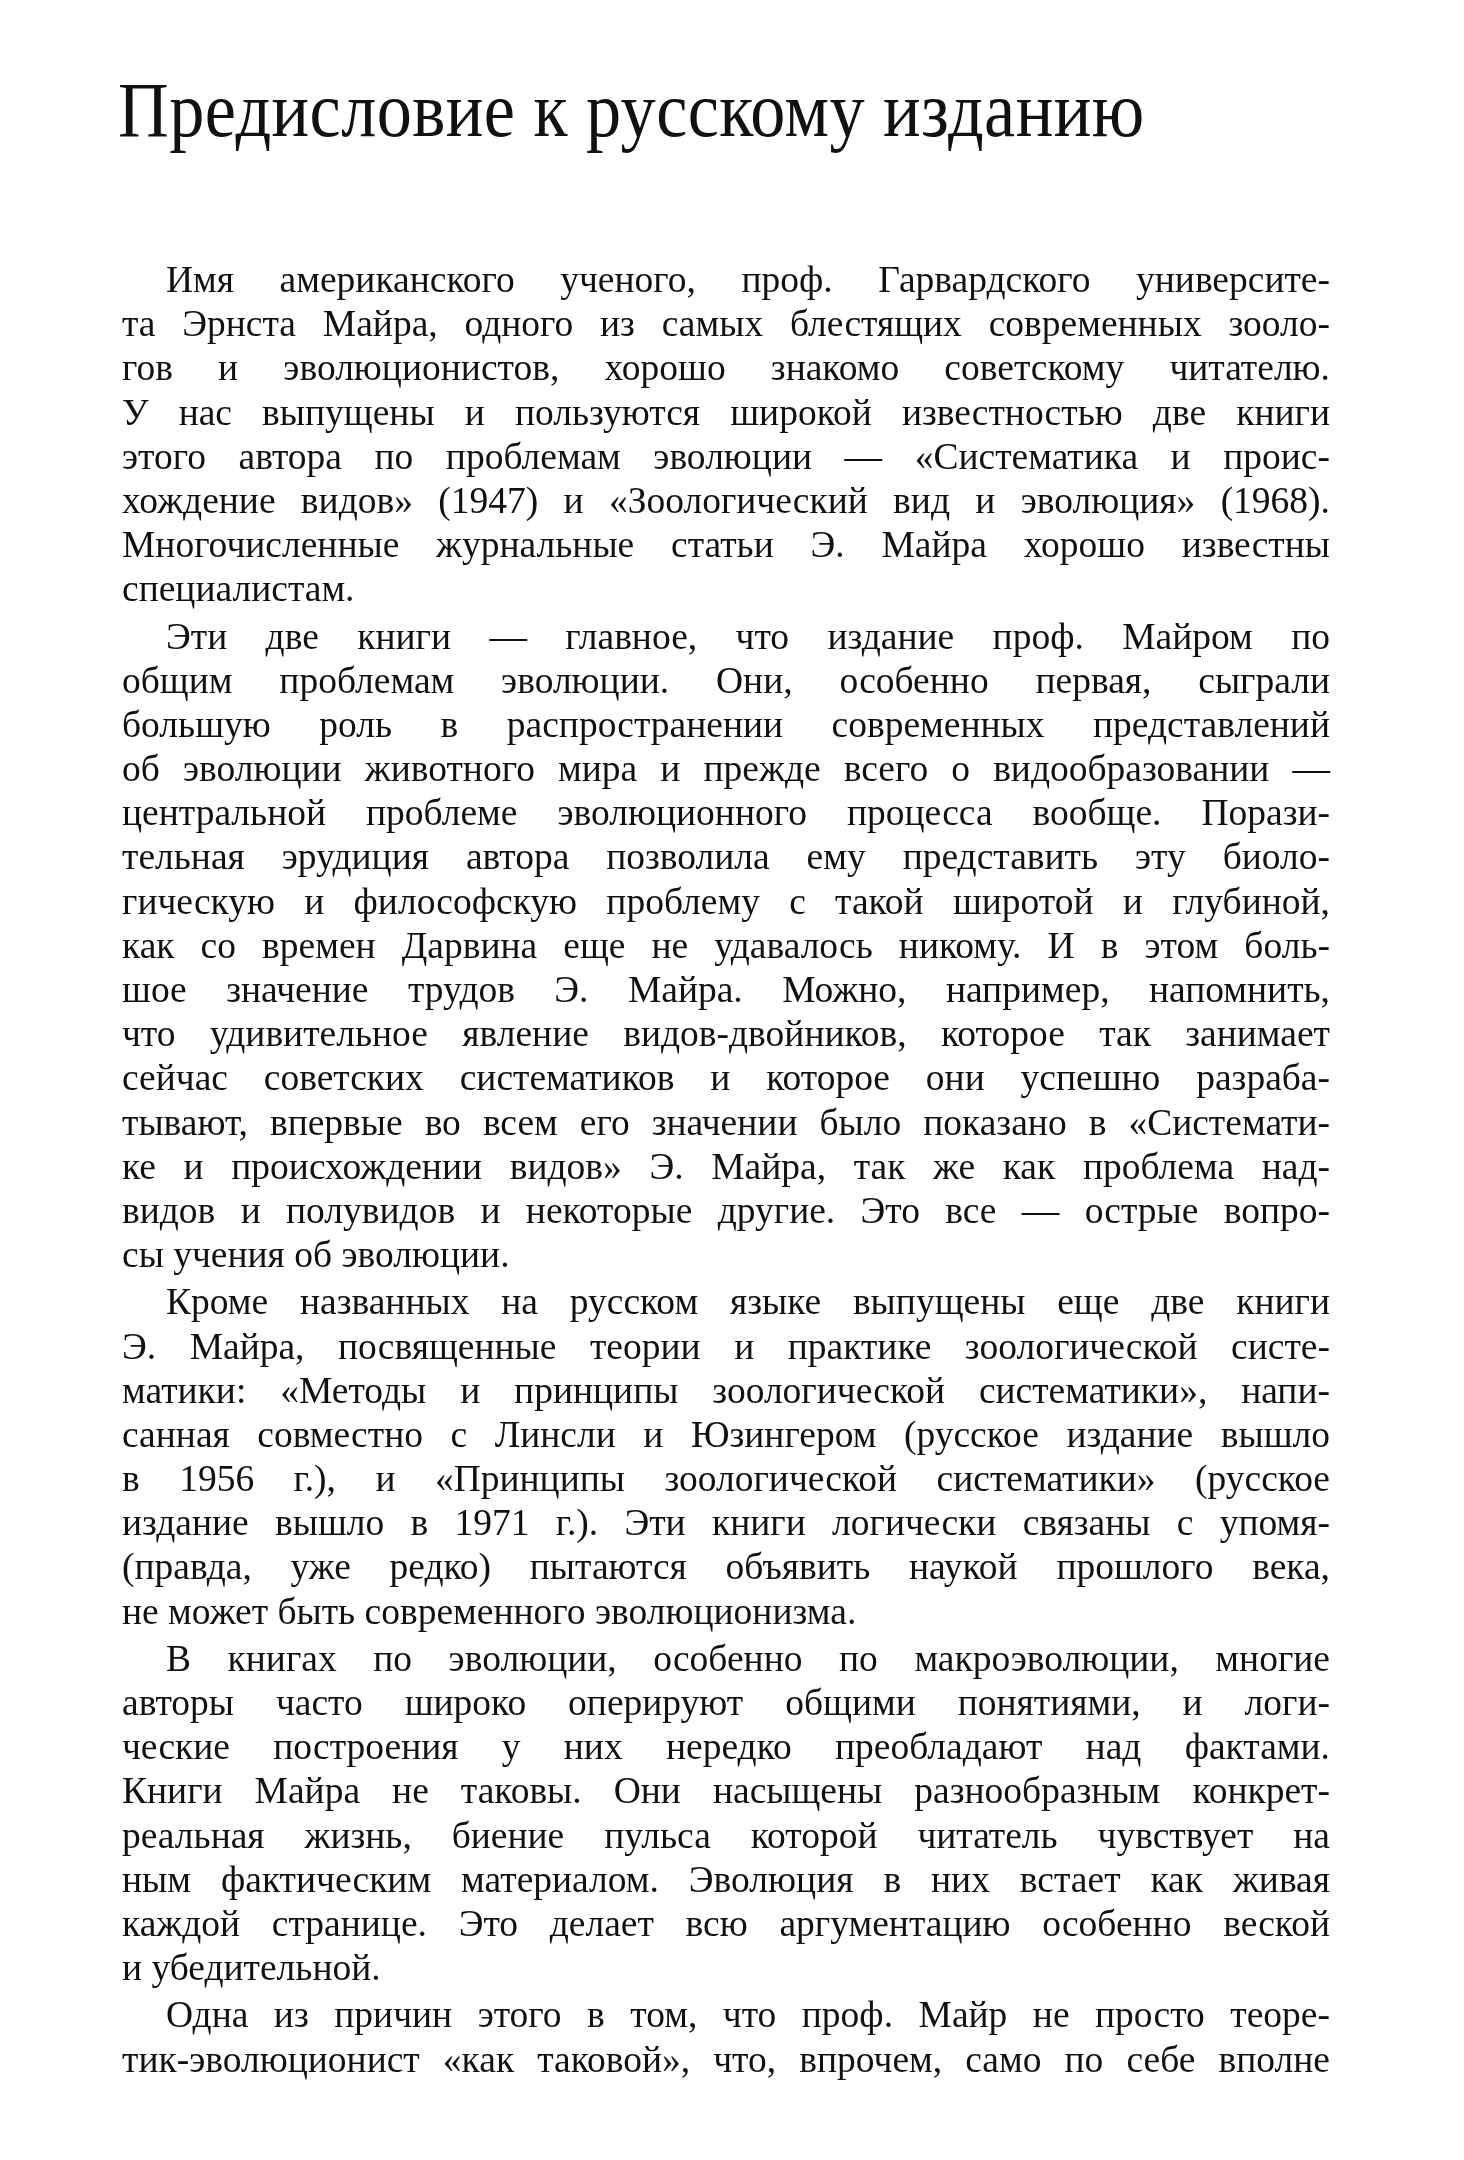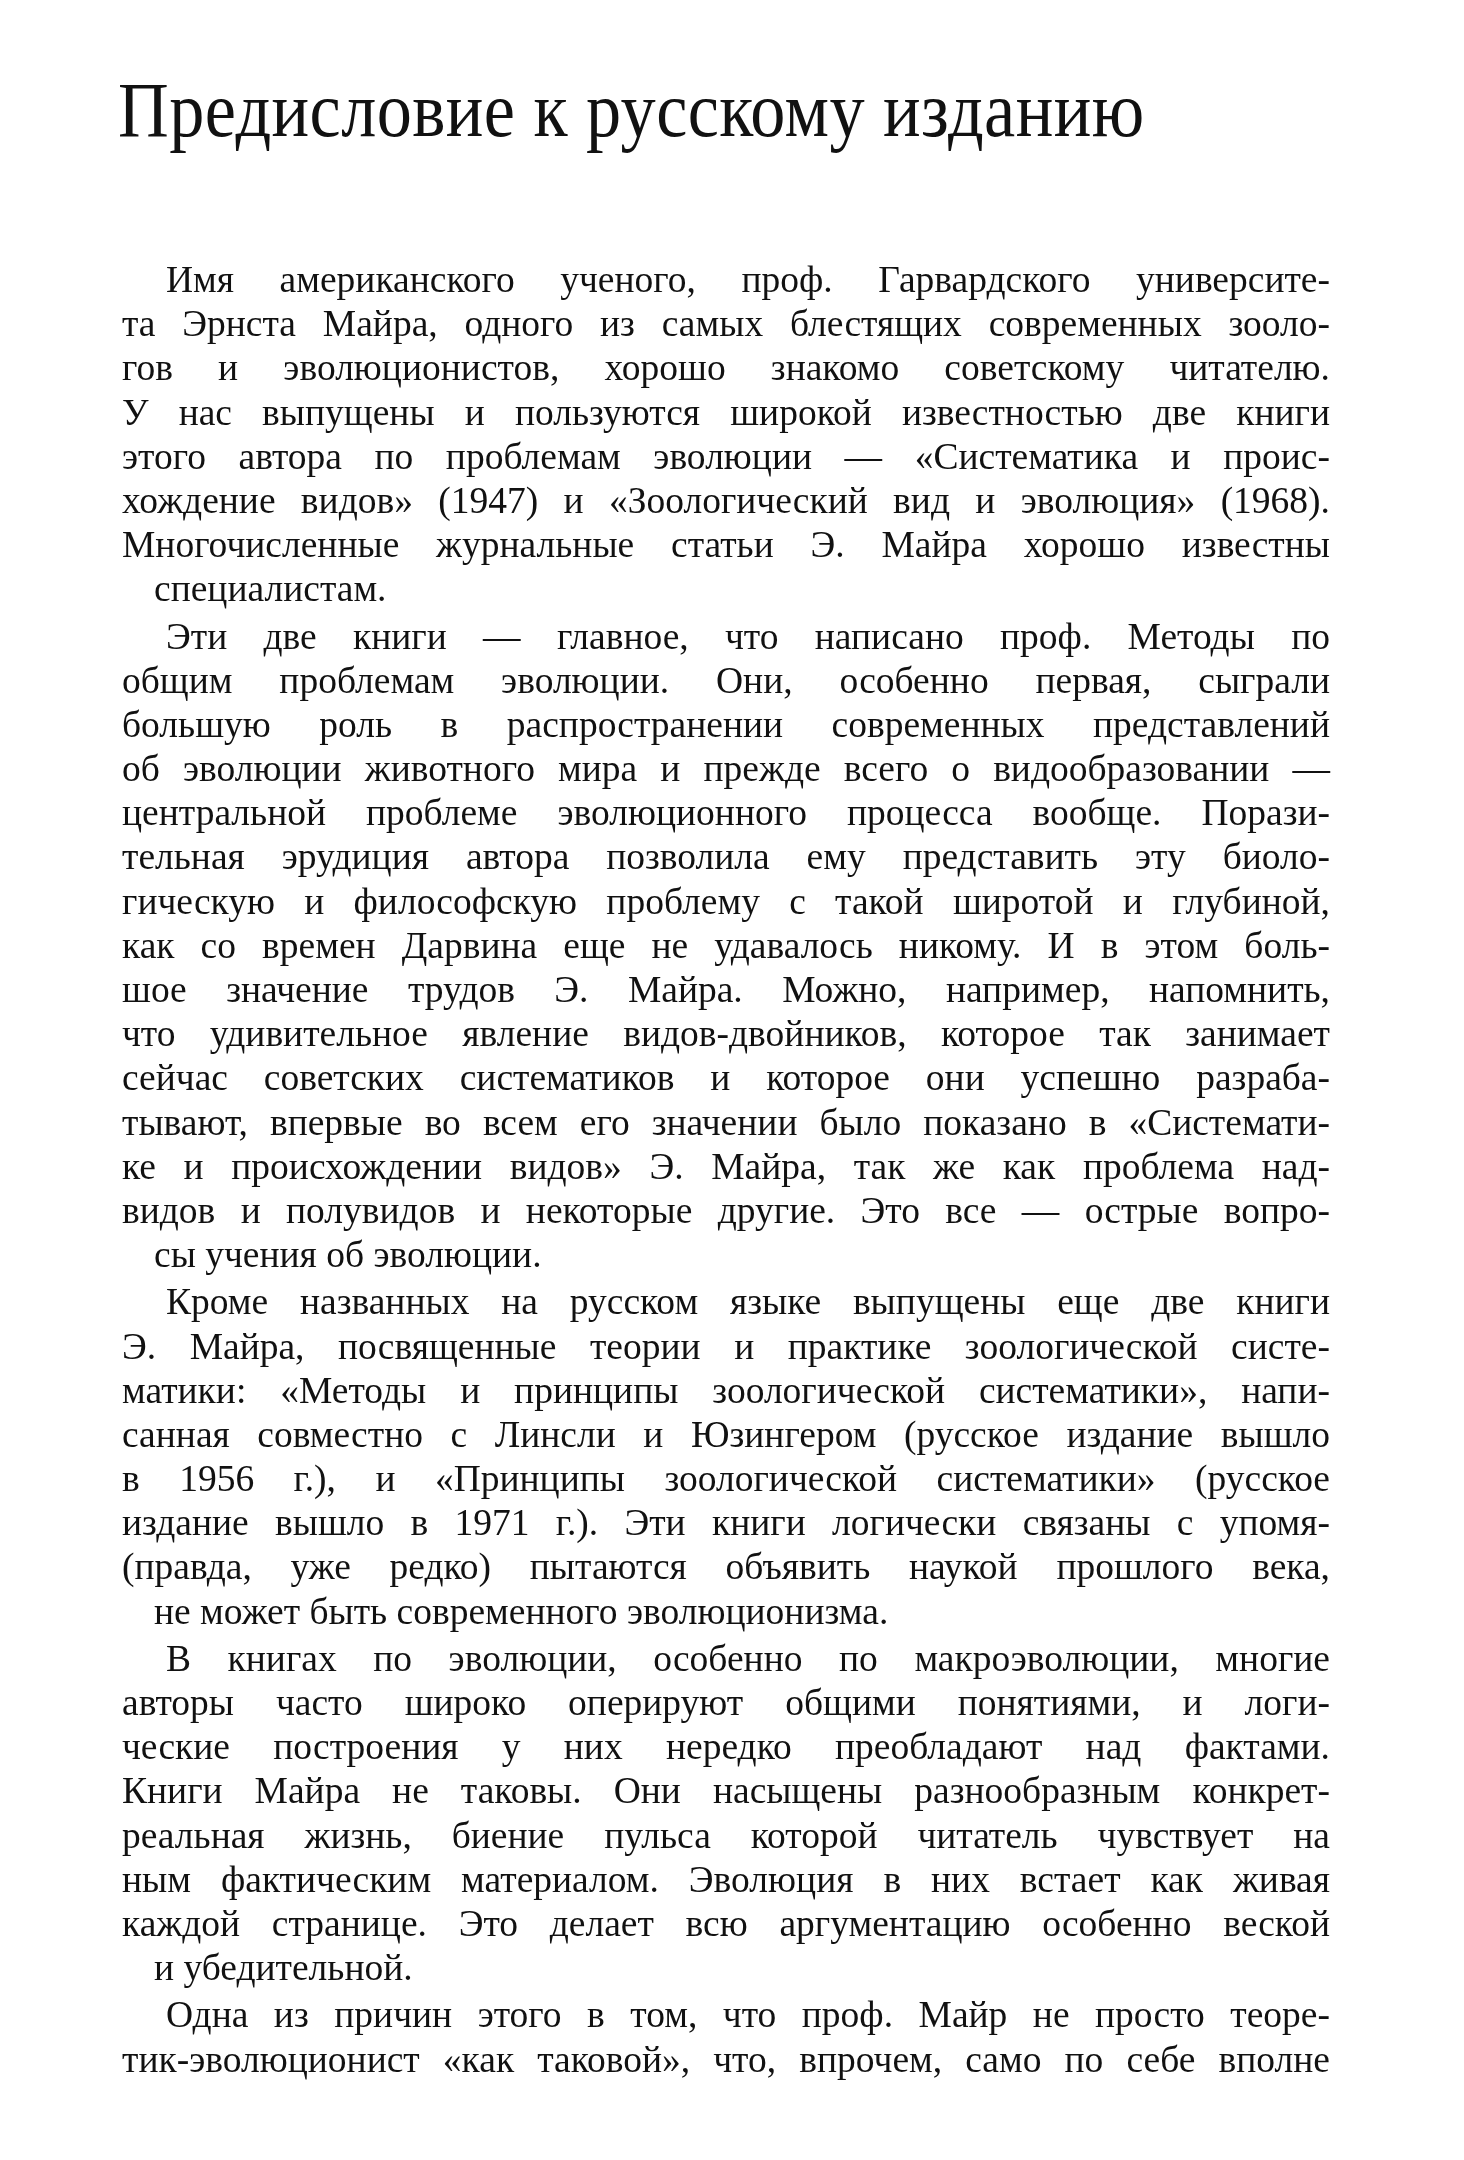--- a/index.html
+++ b/index.html
@@ -16,21 +16,21 @@
   }
   .body-text {
     position: absolute; left: 122px; top: 258px; width: 1208px;
     font-size: 37.5px; line-height: 44.2px;
   }
   .line {
     display: block; white-space: nowrap;
     text-align: justify; text-align-last: justify;
     height: 44.2px;
   }
-  .line.last { text-align-last: left; margin-left: 32px; }
+  .line.last { text-align-last: left; }
   .line.indent { padding-left: 44px; }
   .para-gap { height: 3px; }
 </style>
 </head>
 <body>
 
 <div>
   <h1 class="page-title" style="margin:0;font-weight:normal;">Предисловие к русскому изданию</h1>
   <div class="body-text" id="body-text">
       <div>
@@ -38,21 +38,21 @@
         <span class="line">та Эрнста Майра, одного из самых блестящих современных зооло-</span>
         <span class="line">гов и эволюционистов, хорошо знакомо советскому читателю.</span>
         <span class="line">У нас выпущены и пользуются широкой известностью две книги</span>
         <span class="line">этого автора по проблемам эволюции — «Систематика и проис-</span>
         <span class="line">хождение видов» (1947) и «Зоологический вид и эволюция» (1968).</span>
         <span class="line">Многочисленные журнальные статьи Э. Майра хорошо известны</span>
         <span class="line last">специалистам.</span>
       </div>
       <div class="para-gap"></div>
       <div>
-        <span class="line indent">Эти две книги — главное, что написано проф. Методы по</span>
+        <span class="line indent">Эти две книги — главное, что издание проф. Майром по</span>
         <span class="line">общим проблемам эволюции. Они, особенно первая, сыграли</span>
         <span class="line">большую роль в распространении современных представлений</span>
         <span class="line">об эволюции животного мира и прежде всего о видообразовании —</span>
         <span class="line">центральной проблеме эволюционного процесса вообще. Порази-</span>
         <span class="line">тельная эрудиция автора позволила ему представить эту биоло-</span>
         <span class="line">гическую и философскую проблему с такой широтой и глубиной,</span>
         <span class="line">как со времен Дарвина еще не удавалось никому. И в этом боль-</span>
         <span class="line">шое значение трудов Э. Майра. Можно, например, напомнить,</span>
         <span class="line">что удивительное явление видов-двойников, которое так занимает</span>
         <span class="line">сейчас советских систематиков и которое они успешно разраба-</span>

